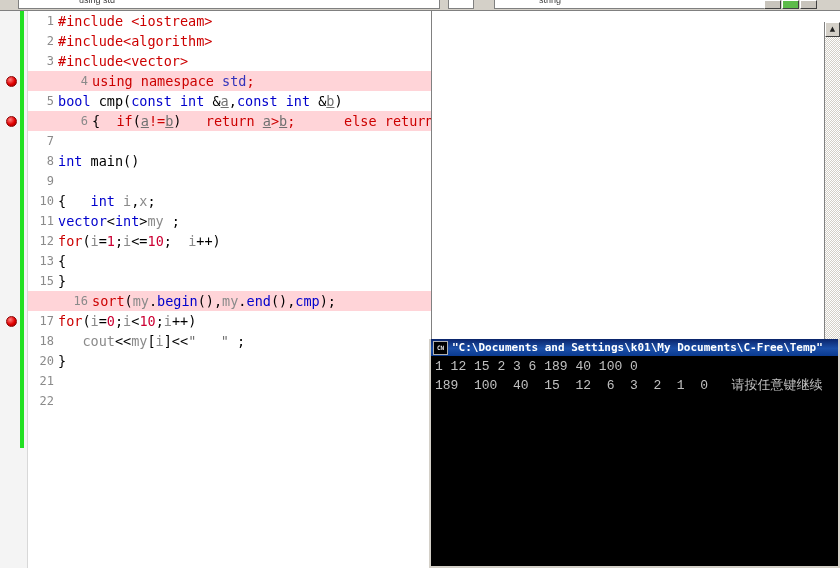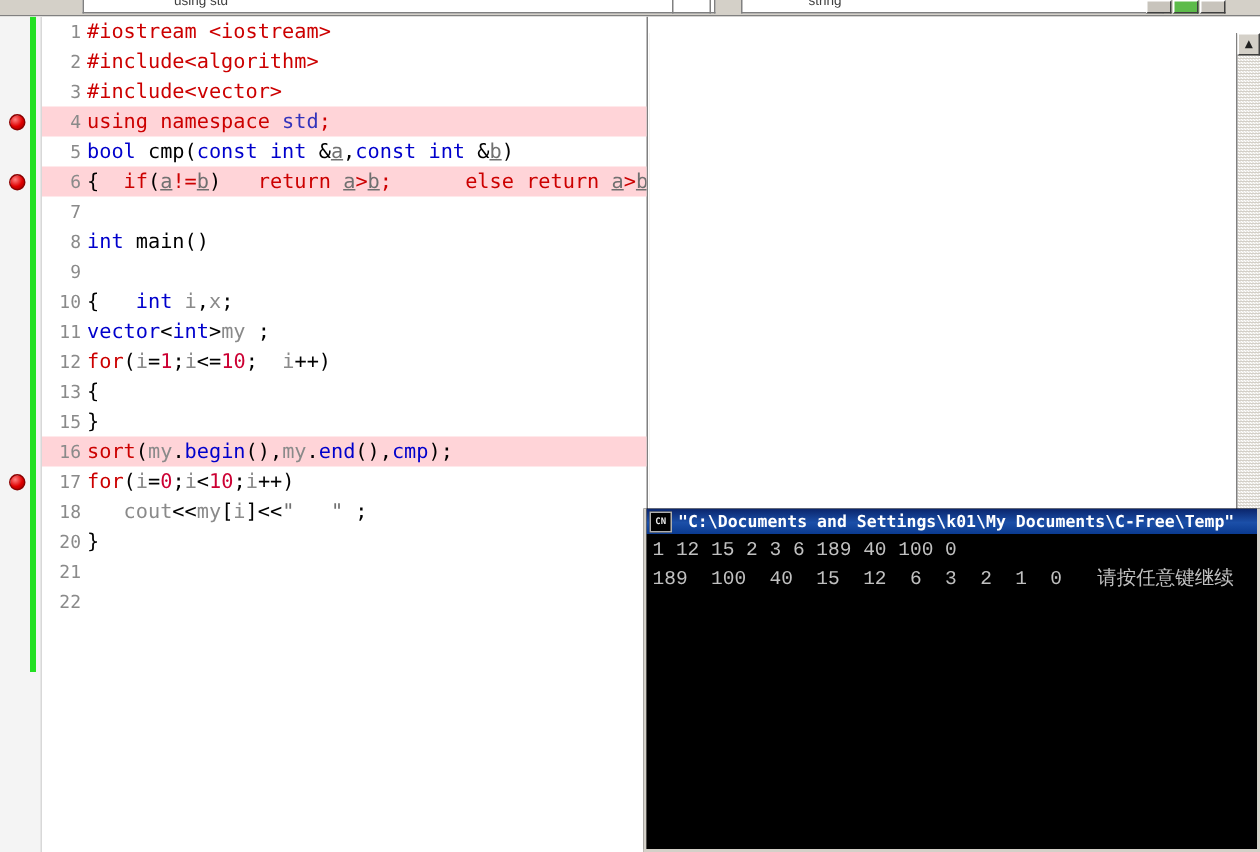--- a/index.html
+++ b/index.html
@@ -105,21 +105,21 @@
   }
   .code-line {
     position: relative;
     height: 20px;
     line-height: 20px;
     white-space: pre;
     font-family: "DejaVu Sans Mono", monospace;
     font-size: 13.5px;
     color: #000000;
   }
-  .code-line.hl { background: #ffd4d8; }
+  .code-line.hl { background: #ffd4d8; padding-left: 34px; }
   .lnum {
     display: inline-block;
     width: 26px;
     text-align: right;
     color: #8a8a8a;
     font-size: 12px;
     font-family: "DejaVu Sans Mono", monospace;
     vertical-align: top;
   }
   .ltext { display: inline-block; padding-left: 4px; }
@@ -225,21 +225,21 @@
     width: 2px; height: 557px;
     background: #d4d0c8;
   }
 </style>
 </head>
 <body>
 
 <div id="root">
 
   <div class="topstrip">
-    <div class="tb-box" style="left:18px;width:420px;margin-left:37px;">
+    <div class="tb-box" style="left:18px;width:420px;">
       <span class="tb-label" style="left:60px;">using std</span>
     </div>
     <div class="tb-box" style="left:448px;width:24px;"></div>
     <div class="tb-box" style="left:478px;width:280px;margin-left:16px;">
       <span class="tb-label" style="left:44px;">string</span>
     </div>
     <div class="winbtn gray2" style="left:764px;"></div>
     <div class="winbtn green" style="left:782px;"></div>
     <div class="winbtn gray2" style="left:800px;"></div>
   </div>
@@ -248,21 +248,21 @@
 
     <div class="editor-frame">
       <div class="bp-gutter"></div>
       <div class="change-bar"></div>
       <div id="bp-dots">
           <div class="bp-dot" style="top: 65px;"></div>
           <div class="bp-dot" style="top: 105px;"></div>
           <div class="bp-dot" style="top: 305px;"></div>
         </div>
       <div class="code-area" id="code-area">
-          <div class="code-line"><span class="lnum">1</span><span class="ltext"><span class="k">#iostream </span><span class="k">&lt;iostream&gt;</span></span></div>
+          <div class="code-line"><span class="lnum">1</span><span class="ltext"><span class="k">#include </span><span class="k">&lt;iostream&gt;</span></span></div>
           <div class="code-line"><span class="lnum">2</span><span class="ltext"><span class="k">#include&lt;algorithm&gt;</span></span></div>
           <div class="code-line"><span class="lnum">3</span><span class="ltext"><span class="k">#include&lt;vector&gt;</span></span></div>
           <div class="code-line hl"><span class="lnum">4</span><span class="ltext"><span class="k">using namespace </span><span class="blu">std</span><span class="k">;</span></span></div>
           <div class="code-line"><span class="lnum">5</span><span class="ltext"><span class="t">bool</span><span class="p"> cmp(</span><span class="t">const</span><span class="p"> </span><span class="t">int</span><span class="p"> &amp;</span><span class="u">a</span><span class="p">,</span><span class="t">const</span><span class="p"> </span><span class="t">int</span><span class="p"> &amp;</span><span class="u">b</span><span class="p">)</span></span></div>
           <div class="code-line hl"><span class="lnum">6</span><span class="ltext"><span class="p">{  </span><span class="k">if</span><span class="p">(</span><span class="u">a</span><span class="k">!=</span><span class="u">b</span><span class="p">)   </span><span class="k">return</span><span class="p"> </span><span class="u">a</span><span class="k">&gt;</span><span class="u">b</span><span class="k">;      </span><span class="k">else</span><span class="p"> </span><span class="k">return</span><span class="p"> </span><span class="u">a</span><span class="k">&gt;</span><span class="u">b</span></span></div>
           <div class="code-line"><span class="lnum">7</span><span class="ltext"></span></div>
           <div class="code-line"><span class="lnum">8</span><span class="ltext"><span class="t">int</span><span class="p"> main()</span></span></div>
           <div class="code-line"><span class="lnum">9</span><span class="ltext"></span></div>
           <div class="code-line"><span class="lnum">10</span><span class="ltext"><span class="p">{   </span><span class="t">int</span><span class="p"> </span><span class="id">i</span><span class="p">,</span><span class="id">x</span><span class="p">;</span></span></div>
           <div class="code-line"><span class="lnum">11</span><span class="ltext"><span class="t">vector</span><span class="p">&lt;</span><span class="t">int</span><span class="p">&gt;</span><span class="id">my</span><span class="p"> ;</span></span></div>

